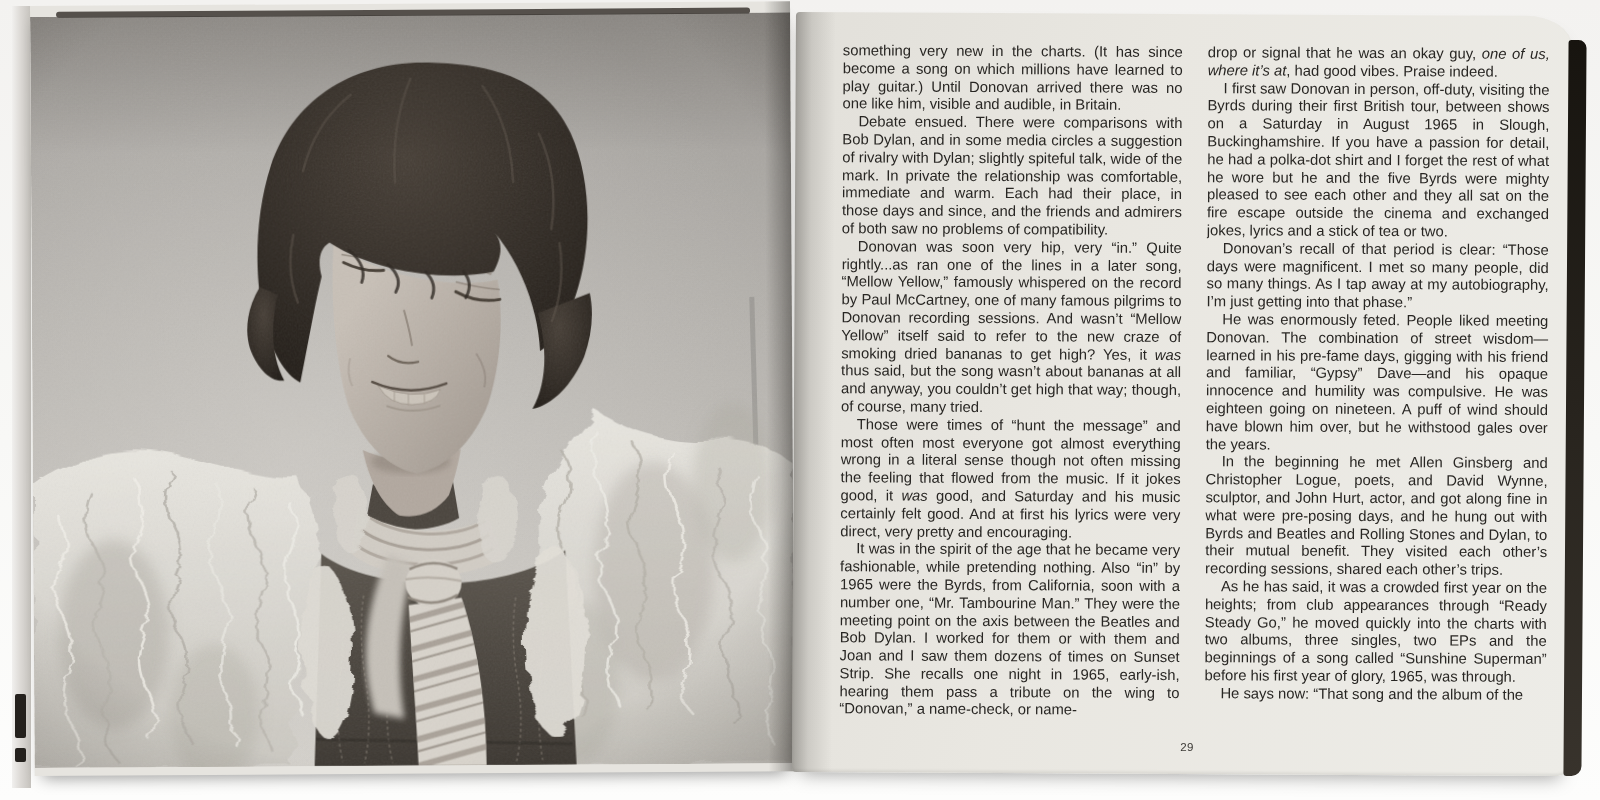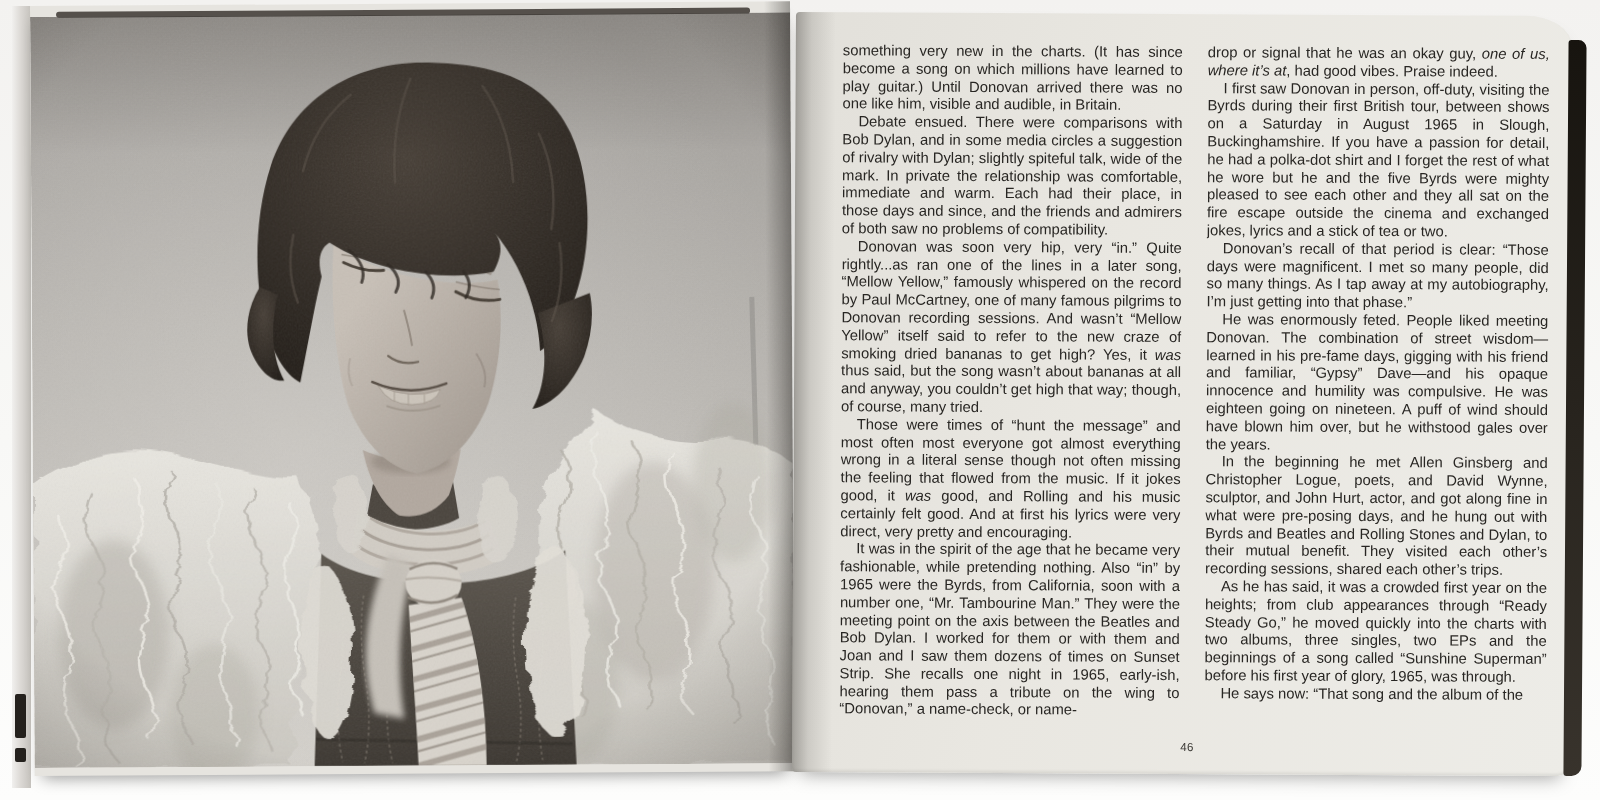--- a/index.html
+++ b/index.html
@@ -245,30 +245,30 @@
         <rect x="0" y="0" width="760" height="753" filter="url(#grain)" opacity="0.09"></rect>
       </svg>
     </div>
   </div>
 
   <div class="right-page">
     <div class="col col-1">
         <p class="para"><span>something very new in the charts. (It has since become a song on which millions have learned to play guitar.) Until Donovan arrived there was no one like him, visible and audible, in Britain.</span></p>
         <p class="para indent"><span>Debate ensued. There were comparisons with Bob Dylan, and in some media circles a suggestion of rivalry with Dylan; slightly spiteful talk, wide of the mark. In private the relationship was comfortable, immediate and warm. Each had their place, in those days and since, and the friends and admirers of both saw no problems of compatibility.</span></p>
         <p class="para indent"><span>Donovan was soon very hip, very “in.” Quite rightly...as ran one of the lines in a later song, “Mellow Yellow,” famously whispered on the record by Paul McCartney, one of many famous pilgrims to Donovan recording sessions. And wasn’t “Mellow Yellow” itself said to refer to the new craze of smoking dried bananas to get high? Yes, it </span><em>was</em><span> thus said, but the song wasn’t about bananas at all and anyway, you couldn’t get high that way; though, of course, many tried.</span></p>
-        <p class="para indent"><span>Those were times of “hunt the message” and most often most everyone got almost everything wrong in a literal sense though not often missing the feeling that flowed from the music. If it jokes good, it </span><em>was</em><span> good, and Rolling and his music certainly felt good. And at first his lyrics were very direct, very pretty and encouraging.</span></p>
+        <p class="para indent"><span>Those were times of “hunt the message” and most often most everyone got almost everything wrong in a literal sense though not often missing the feeling that flowed from the music. If it jokes good, it </span><em>was</em><span> good, and Saturday and his music certainly felt good. And at first his lyrics were very direct, very pretty and encouraging.</span></p>
         <p class="para indent"><span>It was in the spirit of the age that he became very fashionable, while pretending nothing. Also “in” by 1965 were the Byrds, from California, soon with a number one, “Mr. Tambourine Man.” They were the meeting point on the axis between the Beatles and Bob Dylan. I worked for them or with them and Joan and I saw them dozens of times on Sunset Strip. She recalls one night in 1965, early-ish, hearing them pass a tribute on the wing to “Donovan,” a name-check, or name-</span></p>
       </div>
     <div class="col col-2">
         <p class="para"><span>drop or signal that he was an okay guy, </span><em>one of us, where it’s at</em><span>, had good vibes. Praise indeed.</span></p>
         <p class="para indent"><span>I first saw Donovan in person, off-duty, visiting the Byrds during their first British tour, between shows on a Saturday in August 1965 in Slough, Buckinghamshire. If you have a passion for detail, he had a polka-dot shirt and I forget the rest of what he wore but he and the five Byrds were mighty pleased to see each other and they all sat on the fire escape outside the cinema and exchanged jokes, lyrics and a stick of tea or two.</span></p>
         <p class="para indent"><span>Donovan’s recall of that period is clear: “Those days were magnificent. I met so many people, did so many things. As I tap away at my autobiography, I’m just getting into that phase.”</span></p>
         <p class="para indent"><span>He was enormously feted. People liked meeting Donovan. The combination of street wisdom—learned in his pre-fame days, gigging with his friend and familiar, “Gypsy” Dave—and his opaque innocence and humility was compulsive. He was eighteen going on nineteen. A puff of wind should have blown him over, but he withstood gales over the years.</span></p>
         <p class="para indent"><span>In the beginning he met Allen Ginsberg and Christopher Logue, poets, and David Wynne, sculptor, and John Hurt, actor, and got along fine in what were pre-posing days, and he hung out with Byrds and Beatles and Rolling Stones and Dylan, to their mutual benefit. They visited each other’s recording sessions, shared each other’s trips.</span></p>
         <p class="para indent"><span>As he has said, it was a crowded first year on the heights; from club appearances through “Ready Steady Go,” he moved quickly into the charts with two albums, three singles, two EPs and the beginnings of a song called “Sunshine Superman” before his first year of glory, 1965, was through.</span></p>
         <p class="para indent"><span>He says now: “That song and the album of the</span></p>
       </div>
-    <span class="page-number">46</span>
+    <span class="page-number">29</span>
   </div>
 
   <div class="right-edge-stack"></div>
 
 </div>
 
 </body></html>

